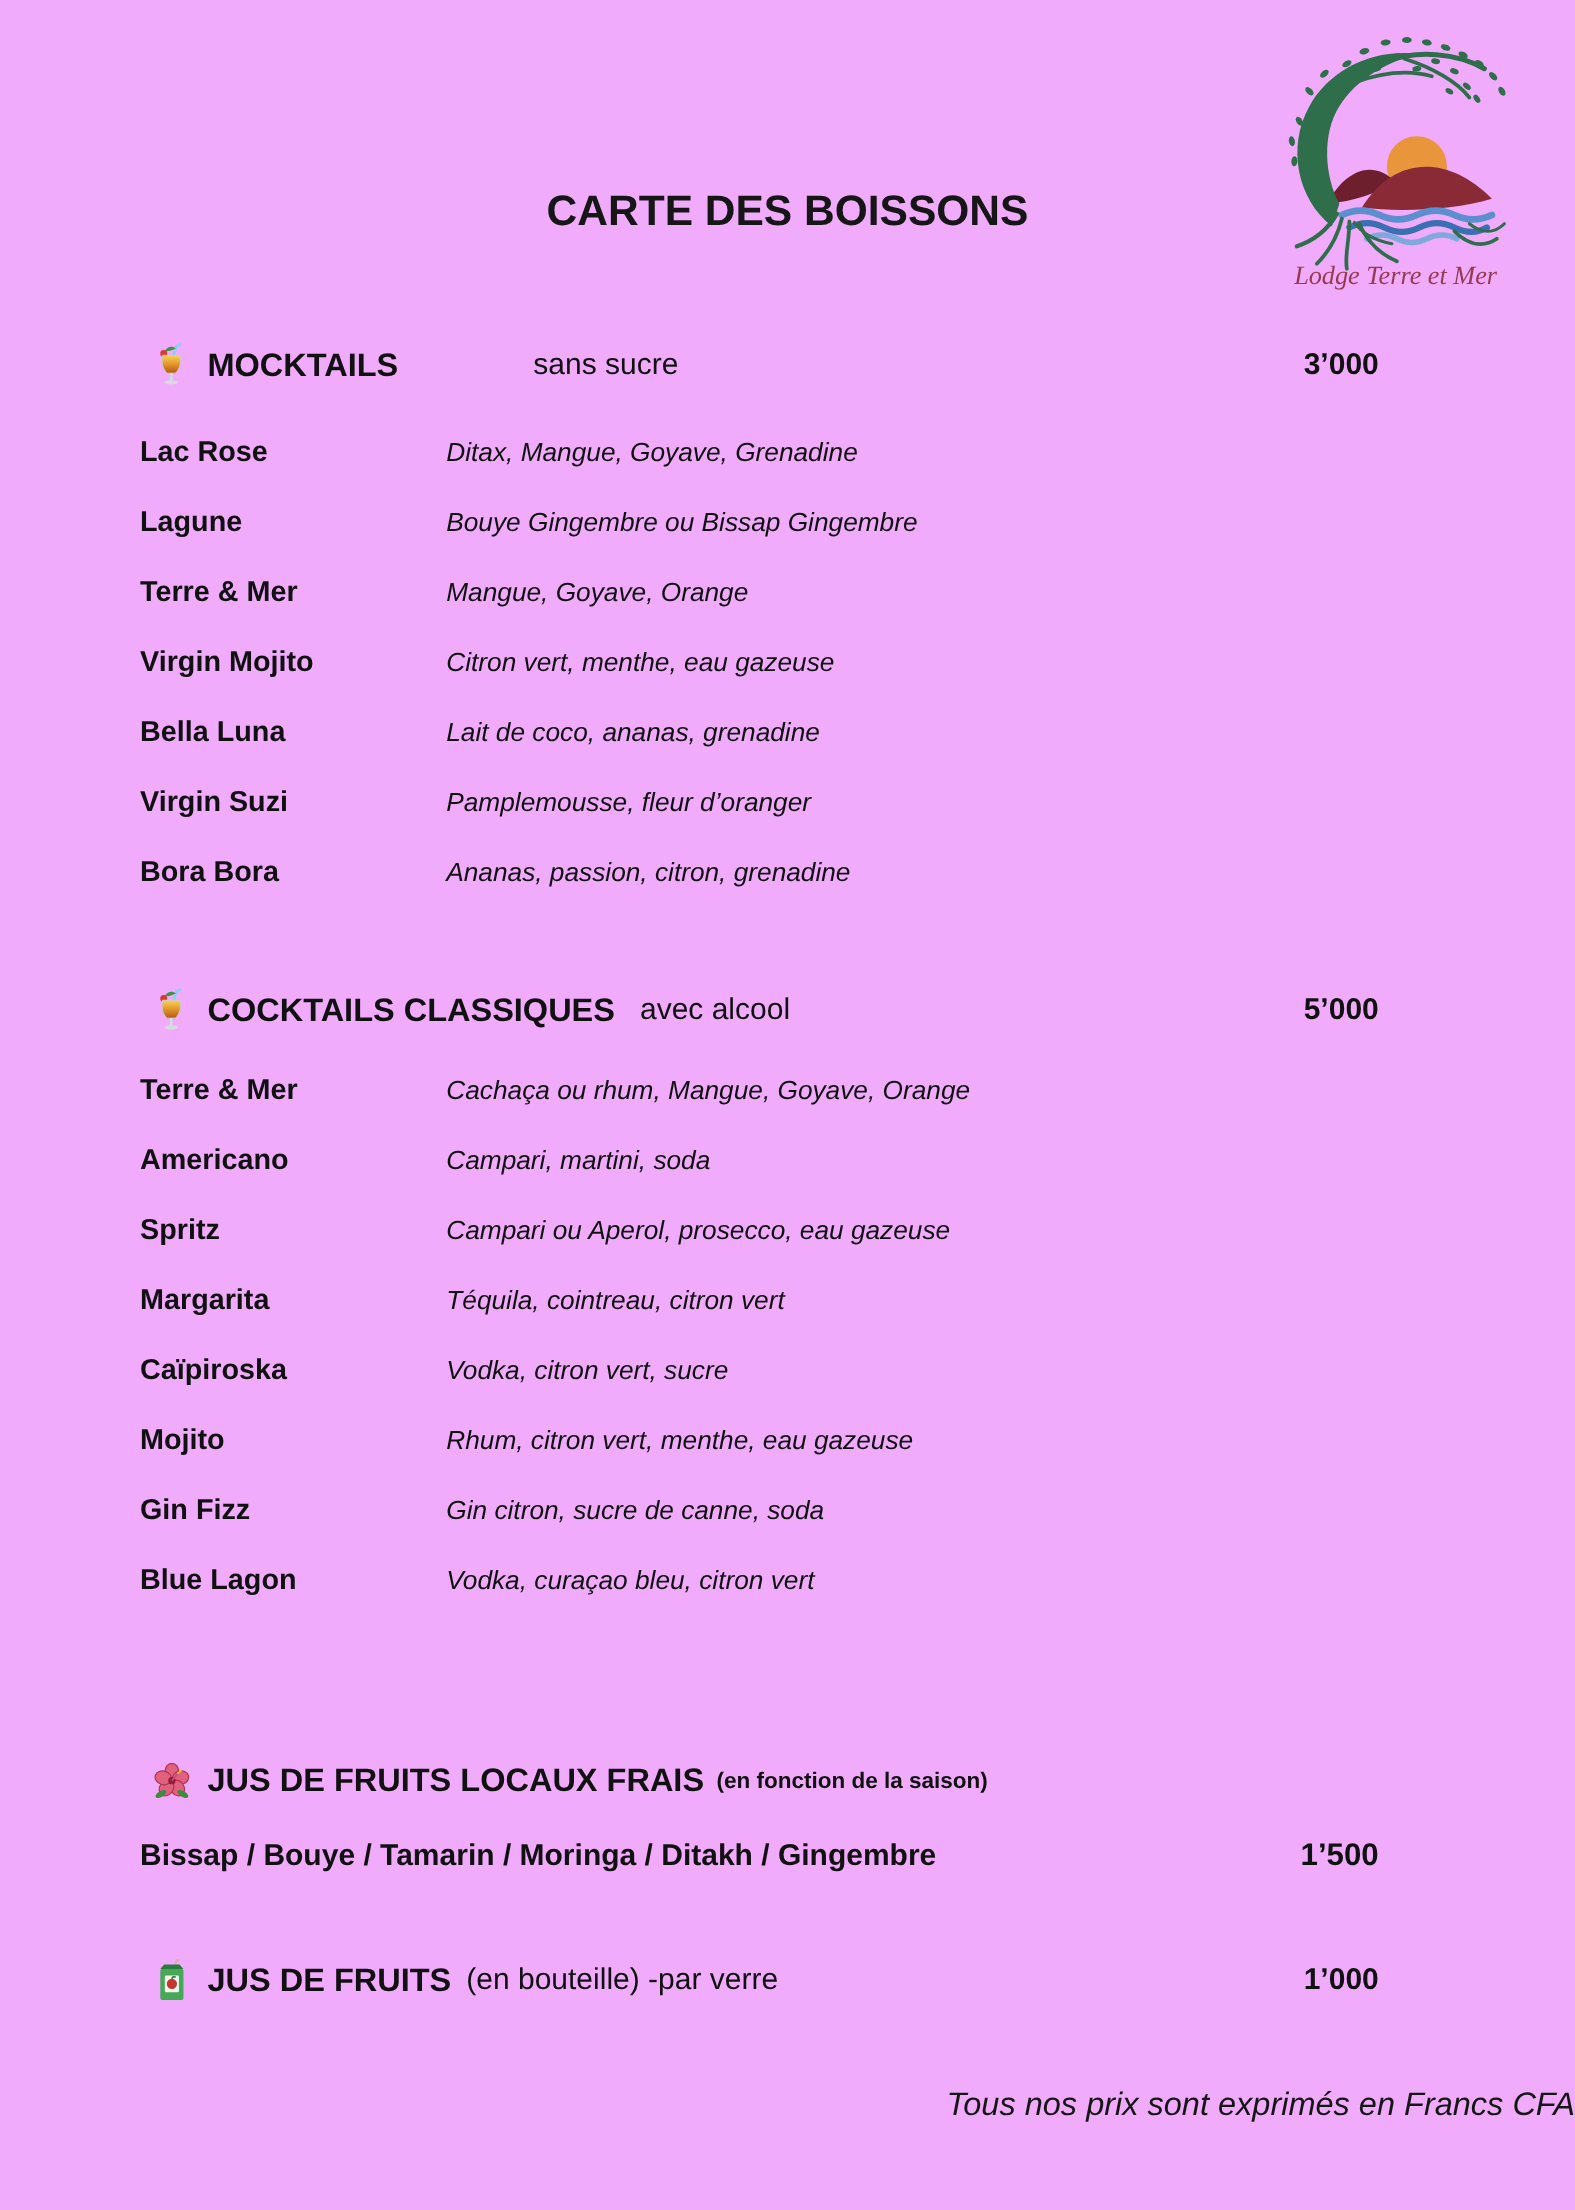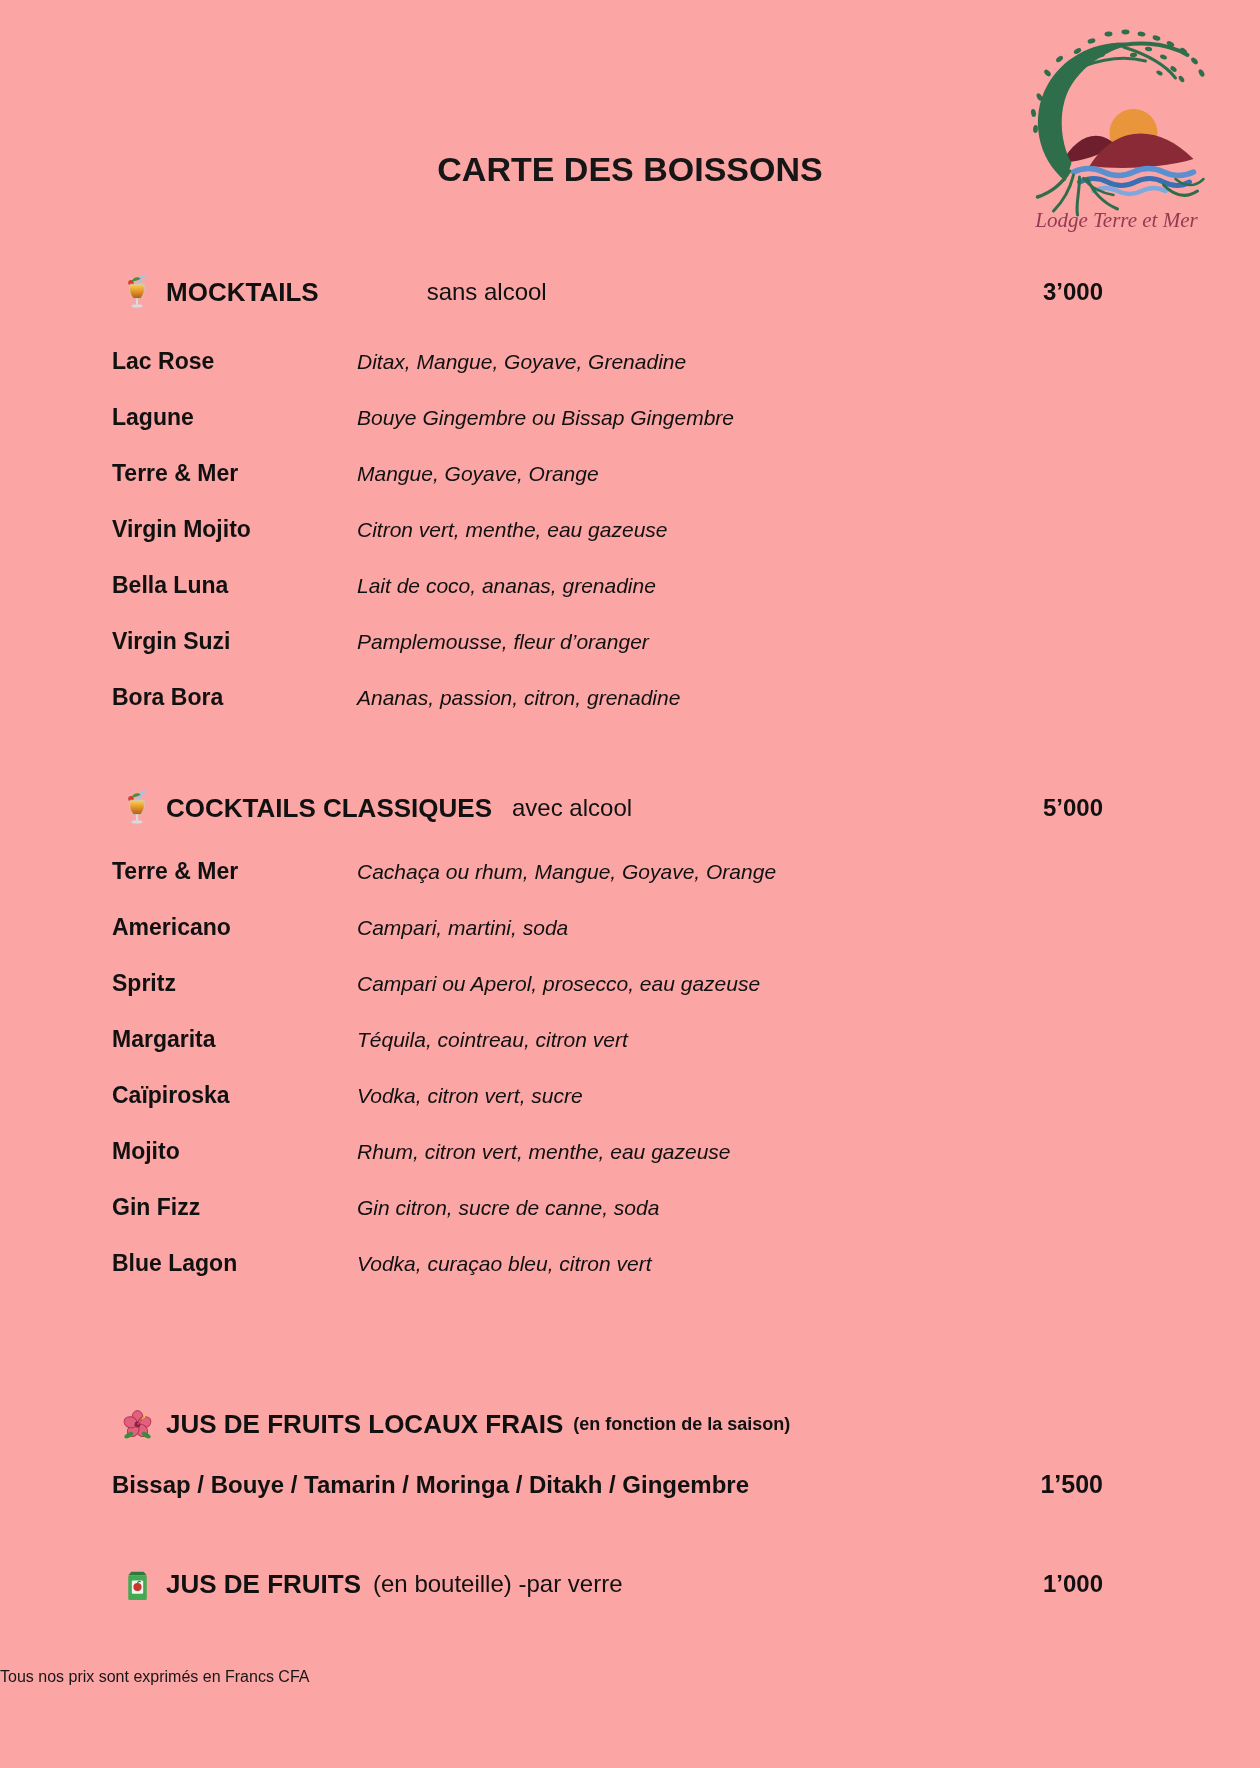--- a/index.html
+++ b/index.html
@@ -1,20 +1,20 @@
 <!DOCTYPE html>
 <html><head>
 <meta charset="utf-8">
 <style>
   html,body{margin:0;padding:0;background:#fff;}
   .page{
     position:relative;
     width:1260px;
     height:1768px;
-    background:#fca5a5;
+    background:#f0abfc;
     font-family:"Liberation Sans", sans-serif;
     color:#111;
     overflow:hidden;
   }
   .doc-title{
     position:absolute;
     top:150px; left:0;
     width:100%;
     text-align:center;
     font-size:34px;
@@ -101,23 +101,24 @@
   }
   .inline-line-price{
     margin-left:auto;
     font-size:25px;
     font-weight:700;
   }
   .footer-note{
     position:absolute;
     top:1668px; left:0;
     width:100%;
-    text-align:left;
-    font-size:16px;
+    text-align:right;
+    font-size:26px;
     color:#161616;
+    font-style:italic;
   }
 </style>
 </head>
 <body>
 
 <div class="page">
 
   <div class="doc-title">CARTE DES BOISSONS</div>
 
   <div class="logo-wrap">
@@ -193,21 +194,21 @@
           <line x1="19.5" y1="3" x2="16" y2="14" stroke="#8ecdf2" stroke-width="2.4"></line>
           <line x1="19.5" y1="3.2" x2="23.5" y2="1.6" stroke="#8ecdf2" stroke-width="2.4"></line>
           <circle cx="8.5" cy="9.5" r="3" fill="#d83a30"></circle>
           <path d="M9.5 7.5 C11 3.5 16 2.5 19 5 C15.5 7 12 8 9.5 7.5 Z" fill="#41913f"></path>
           <path d="M7.5 11 C6.2 17.5 7.5 23 11.5 26.5 L18.5 26.5 C22.5 23 23.8 17.5 22.5 11 Z" fill="url(#td1)" stroke="#c9cdd2" stroke-width="0.8"></path>
           <rect x="13.9" y="26.5" width="2.2" height="6.5" fill="#d7dbdf"></rect>
           <ellipse cx="15" cy="34.5" rx="6" ry="1.8" fill="#d7dbdf"></ellipse>
         </svg>
       </span>
       <span class="sec-title">MOCKTAILS</span>
-      <span class="sec-sub gap-wide">sans alcool</span>
+      <span class="sec-sub gap-wide">sans sucre</span>
       <span class="sec-price">3’000</span>
     </div>
     <div class="items">
   <div class="item-row">
     <div class="item-name">Lac Rose</div>
     <div class="item-desc">Ditax, Mangue, Goyave, Grenadine</div>
   </div>
 
   <div class="item-row">
     <div class="item-name">Lagune</div>

